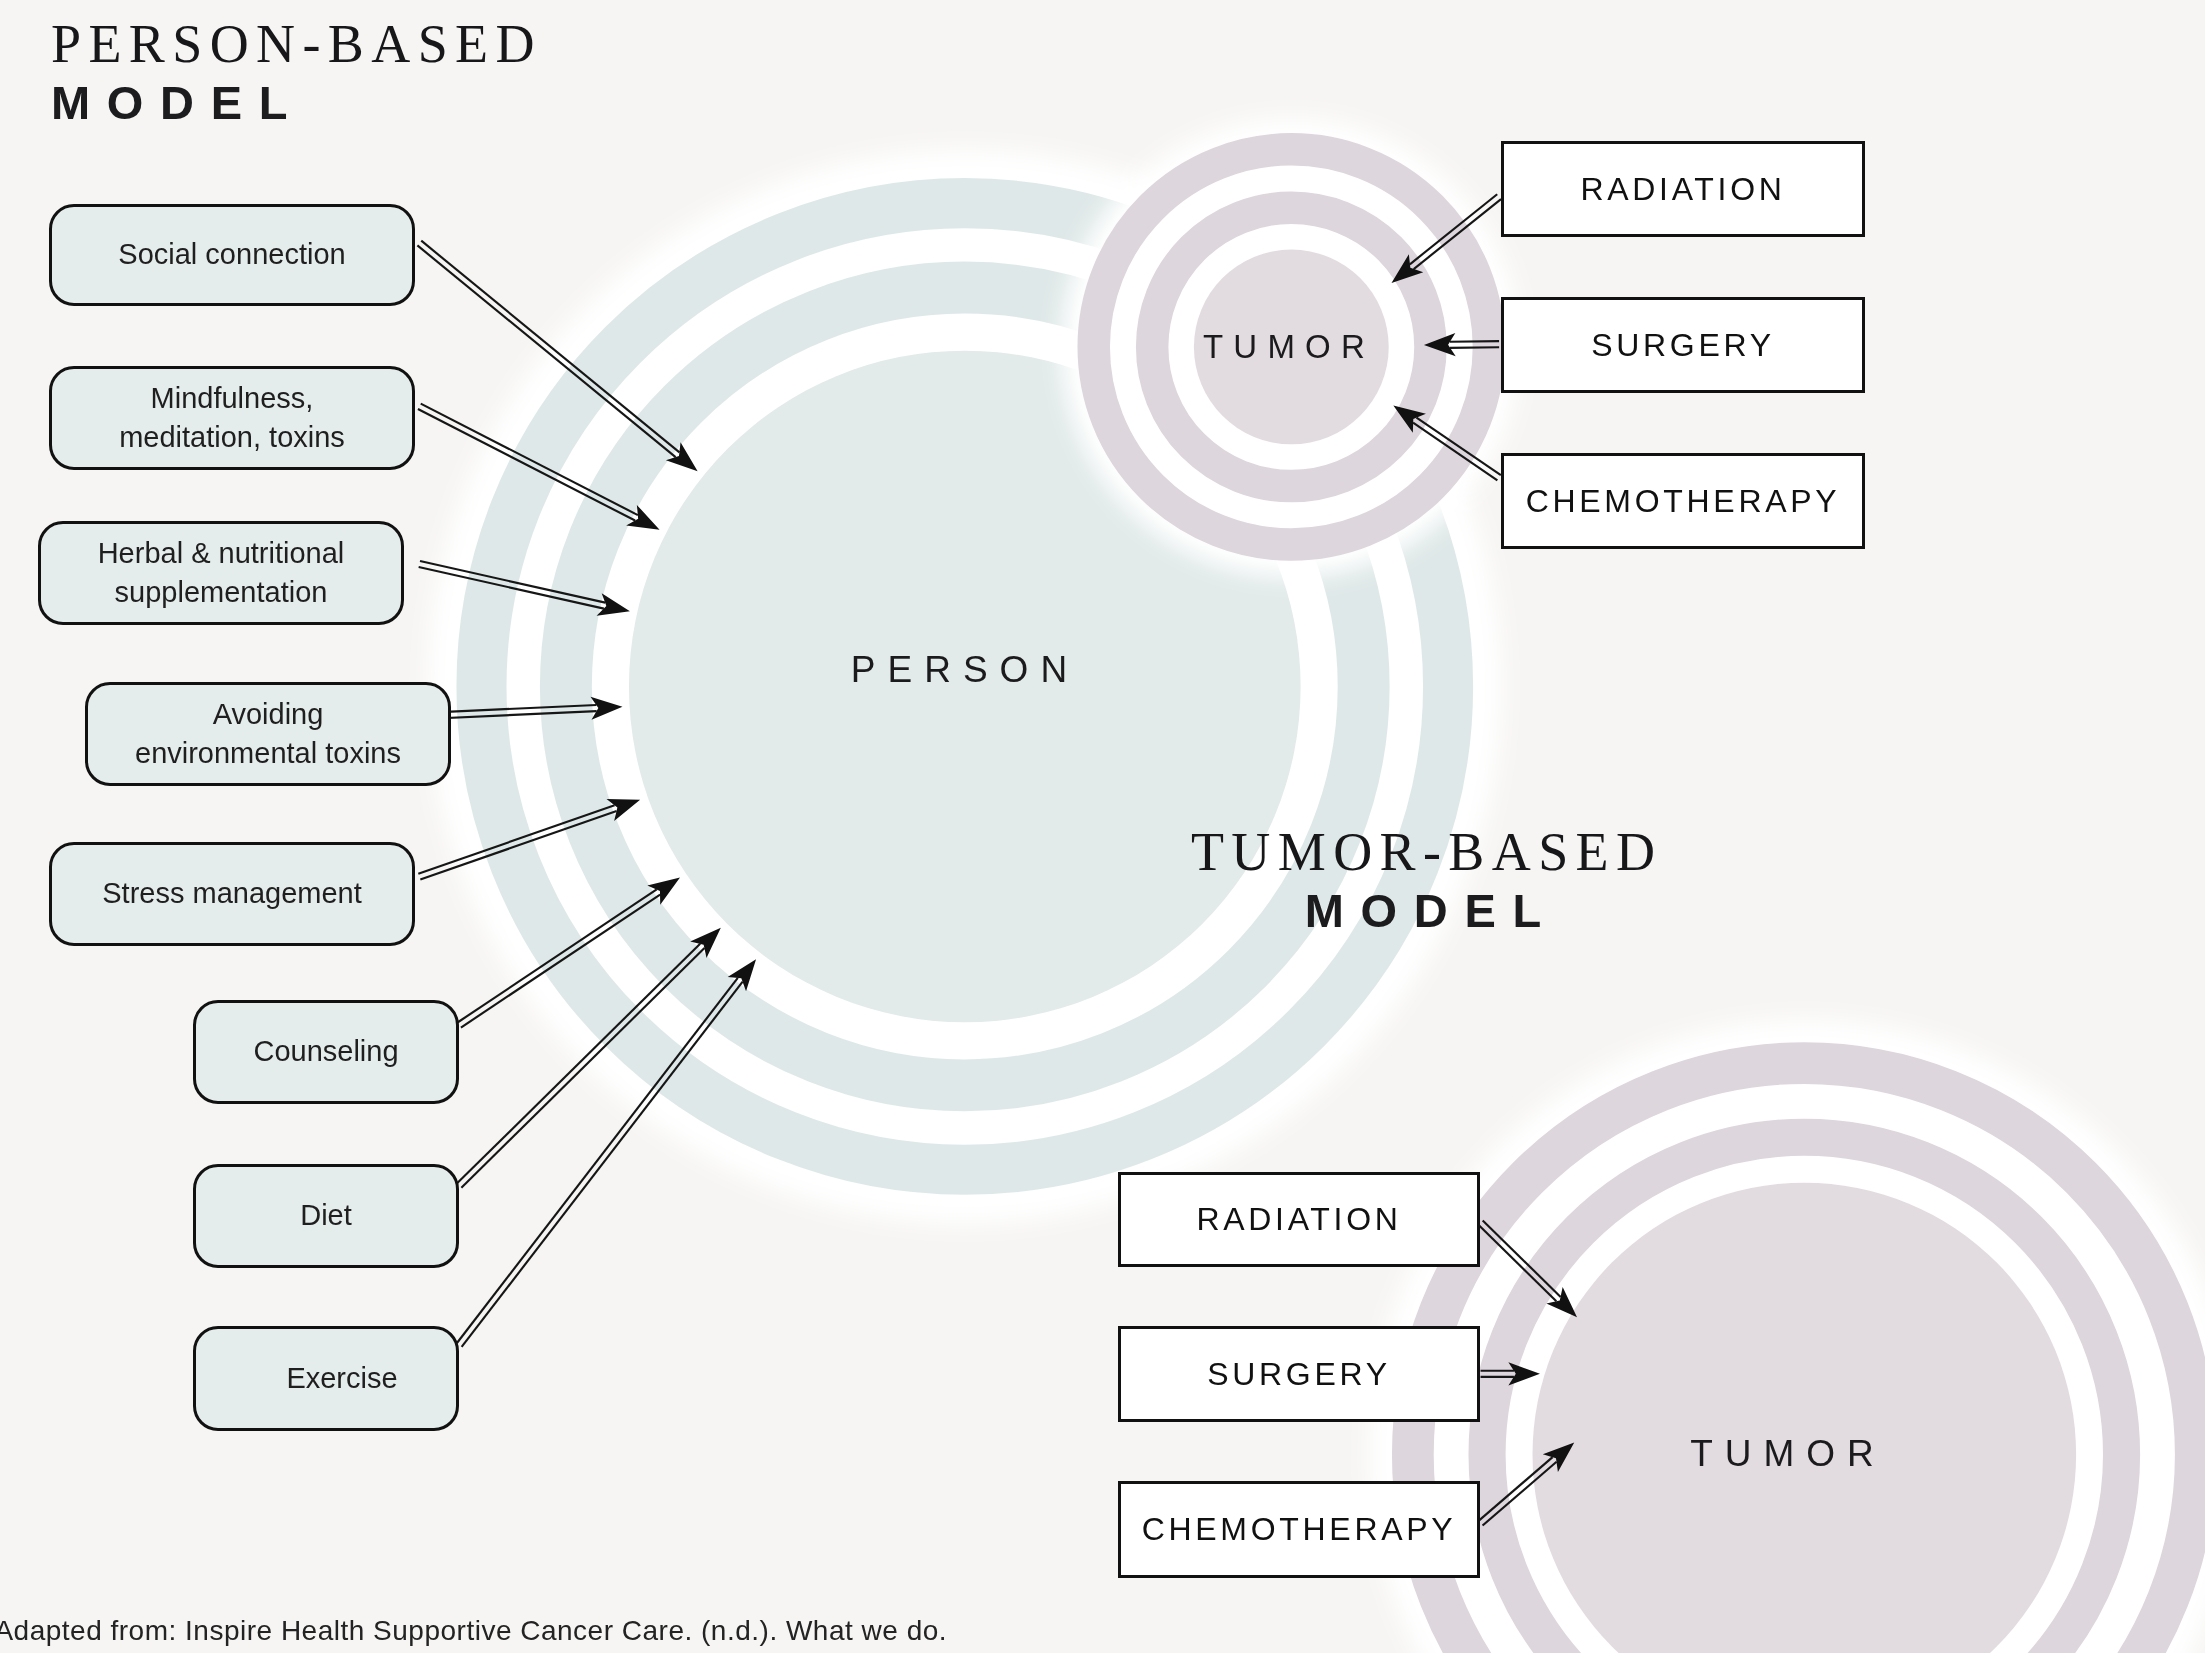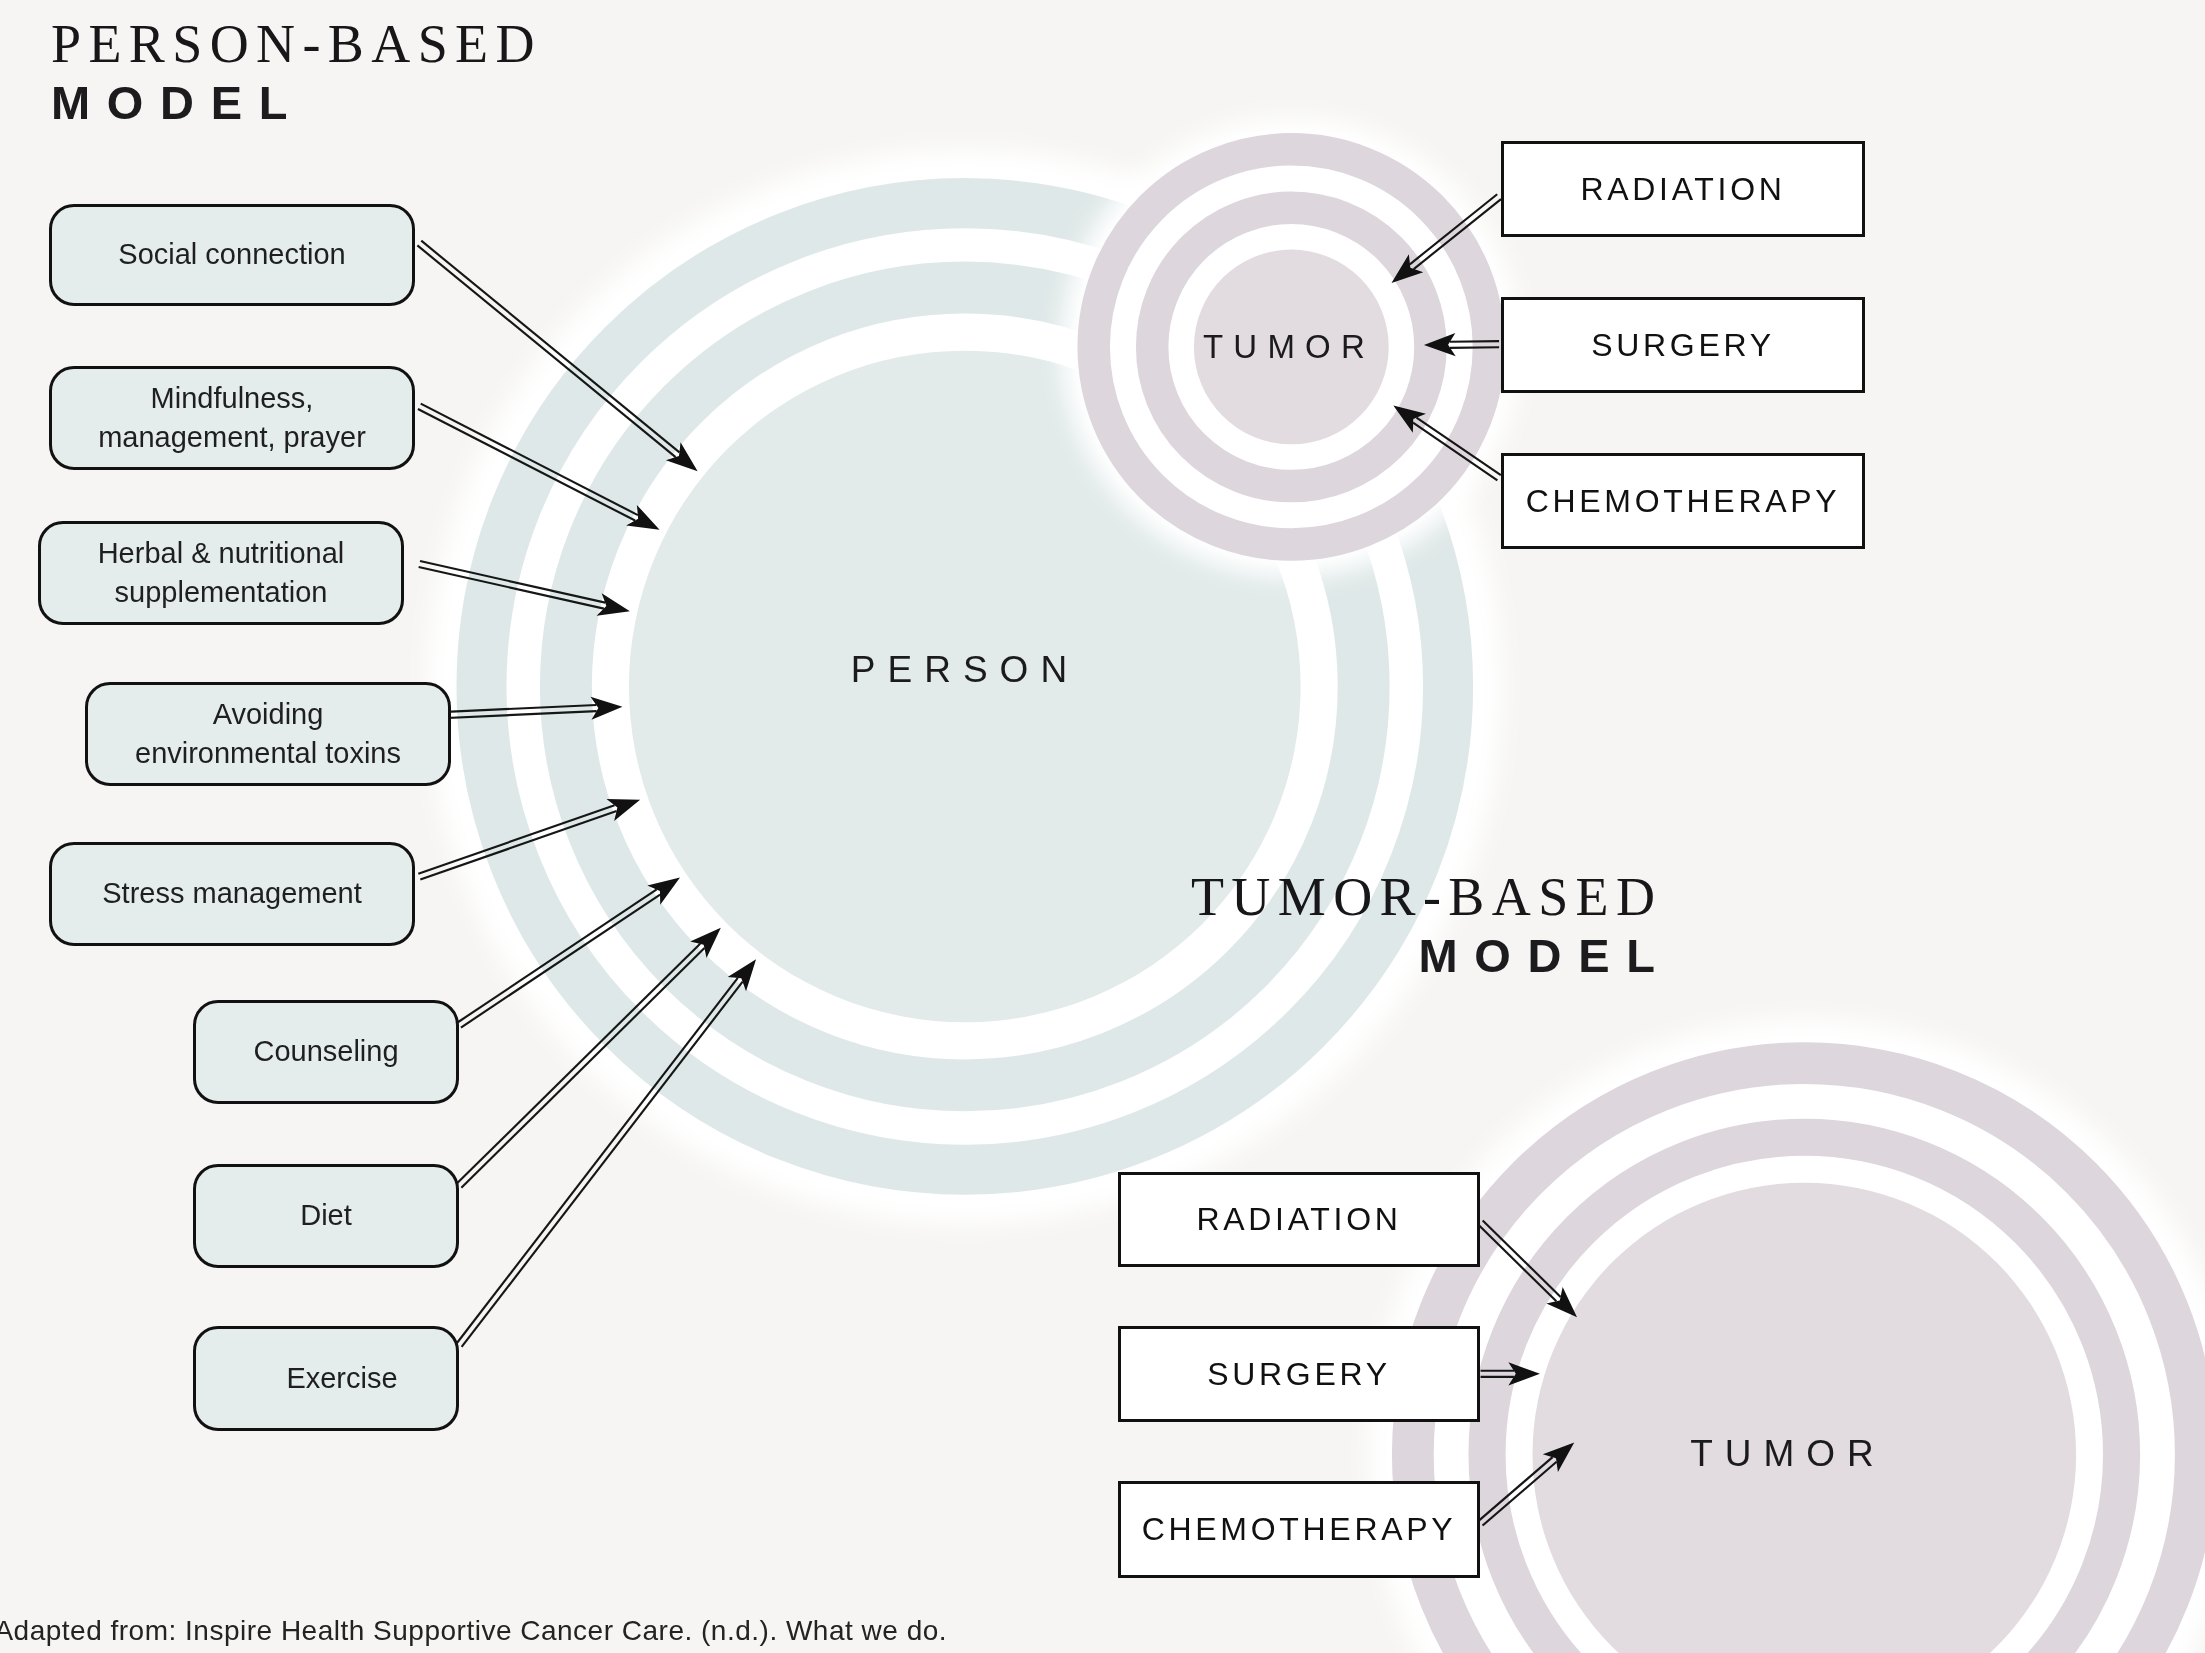--- a/index.html
+++ b/index.html
@@ -18,21 +18,21 @@
     font-family:"Liberation Serif","DejaVu Serif",serif;
     font-size:54px;letter-spacing:7.4px;color:#17171a;font-weight:400;
     white-space:nowrap;
   }
   .model-title .sans-line{
     font-family:"Liberation Sans","DejaVu Sans",sans-serif;
     font-size:47px;font-weight:700;letter-spacing:16.7px;color:#1c1c1f;
     margin-top:8px;white-space:nowrap;
   }
   #person-title{left:51px;top:16.7px;text-align:left;}
-  #tumor-title{right:135px;top:870px;text-align:right;}
+  #tumor-title{right:135px;top:825px;text-align:center;}
   #tumor-title .serif-line{margin-right:-7.4px;}
   #tumor-title .sans-line{margin-right:-16.7px;}
 
   
   .circle-label{
     position:absolute;transform:translate(-50%,-50%);
     font-family:"Liberation Sans","DejaVu Sans",sans-serif;
     color:#1b1b1e;white-space:nowrap;
   }
   #person-label{left:965px;top:670px;font-size:37px;letter-spacing:12px;margin-right:-12px;}
@@ -197,21 +197,21 @@
     <div class="serif-line">TUMOR-BASED</div>
     <div class="sans-line">MODEL</div>
   </div>
 
   <div class="circle-label" id="person-label">PERSON</div>
   <div class="circle-label" id="tumor-small-label">TUMOR</div>
   <div class="circle-label" id="tumor-large-label">TUMOR</div>
 
   <div class="box ibox" id="ibox-0">Social connection</div>
   <div class="box ibox" id="ibox-1">Mindfulness,
-management, prayer</div>
+meditation, toxins</div>
   <div class="box ibox" id="ibox-2">Herbal &amp; nutritional
 supplementation</div>
   <div class="box ibox" id="ibox-3">Avoiding
 environmental toxins</div>
   <div class="box ibox" id="ibox-4">Stress management</div>
   <div class="box ibox" id="ibox-5">Counseling</div>
   <div class="box ibox" id="ibox-6">Diet</div>
   <div class="box ibox" id="ibox-7">Exercise</div>
 
   <div class="box tbox" id="tbox-top-0">RADIATION</div>

